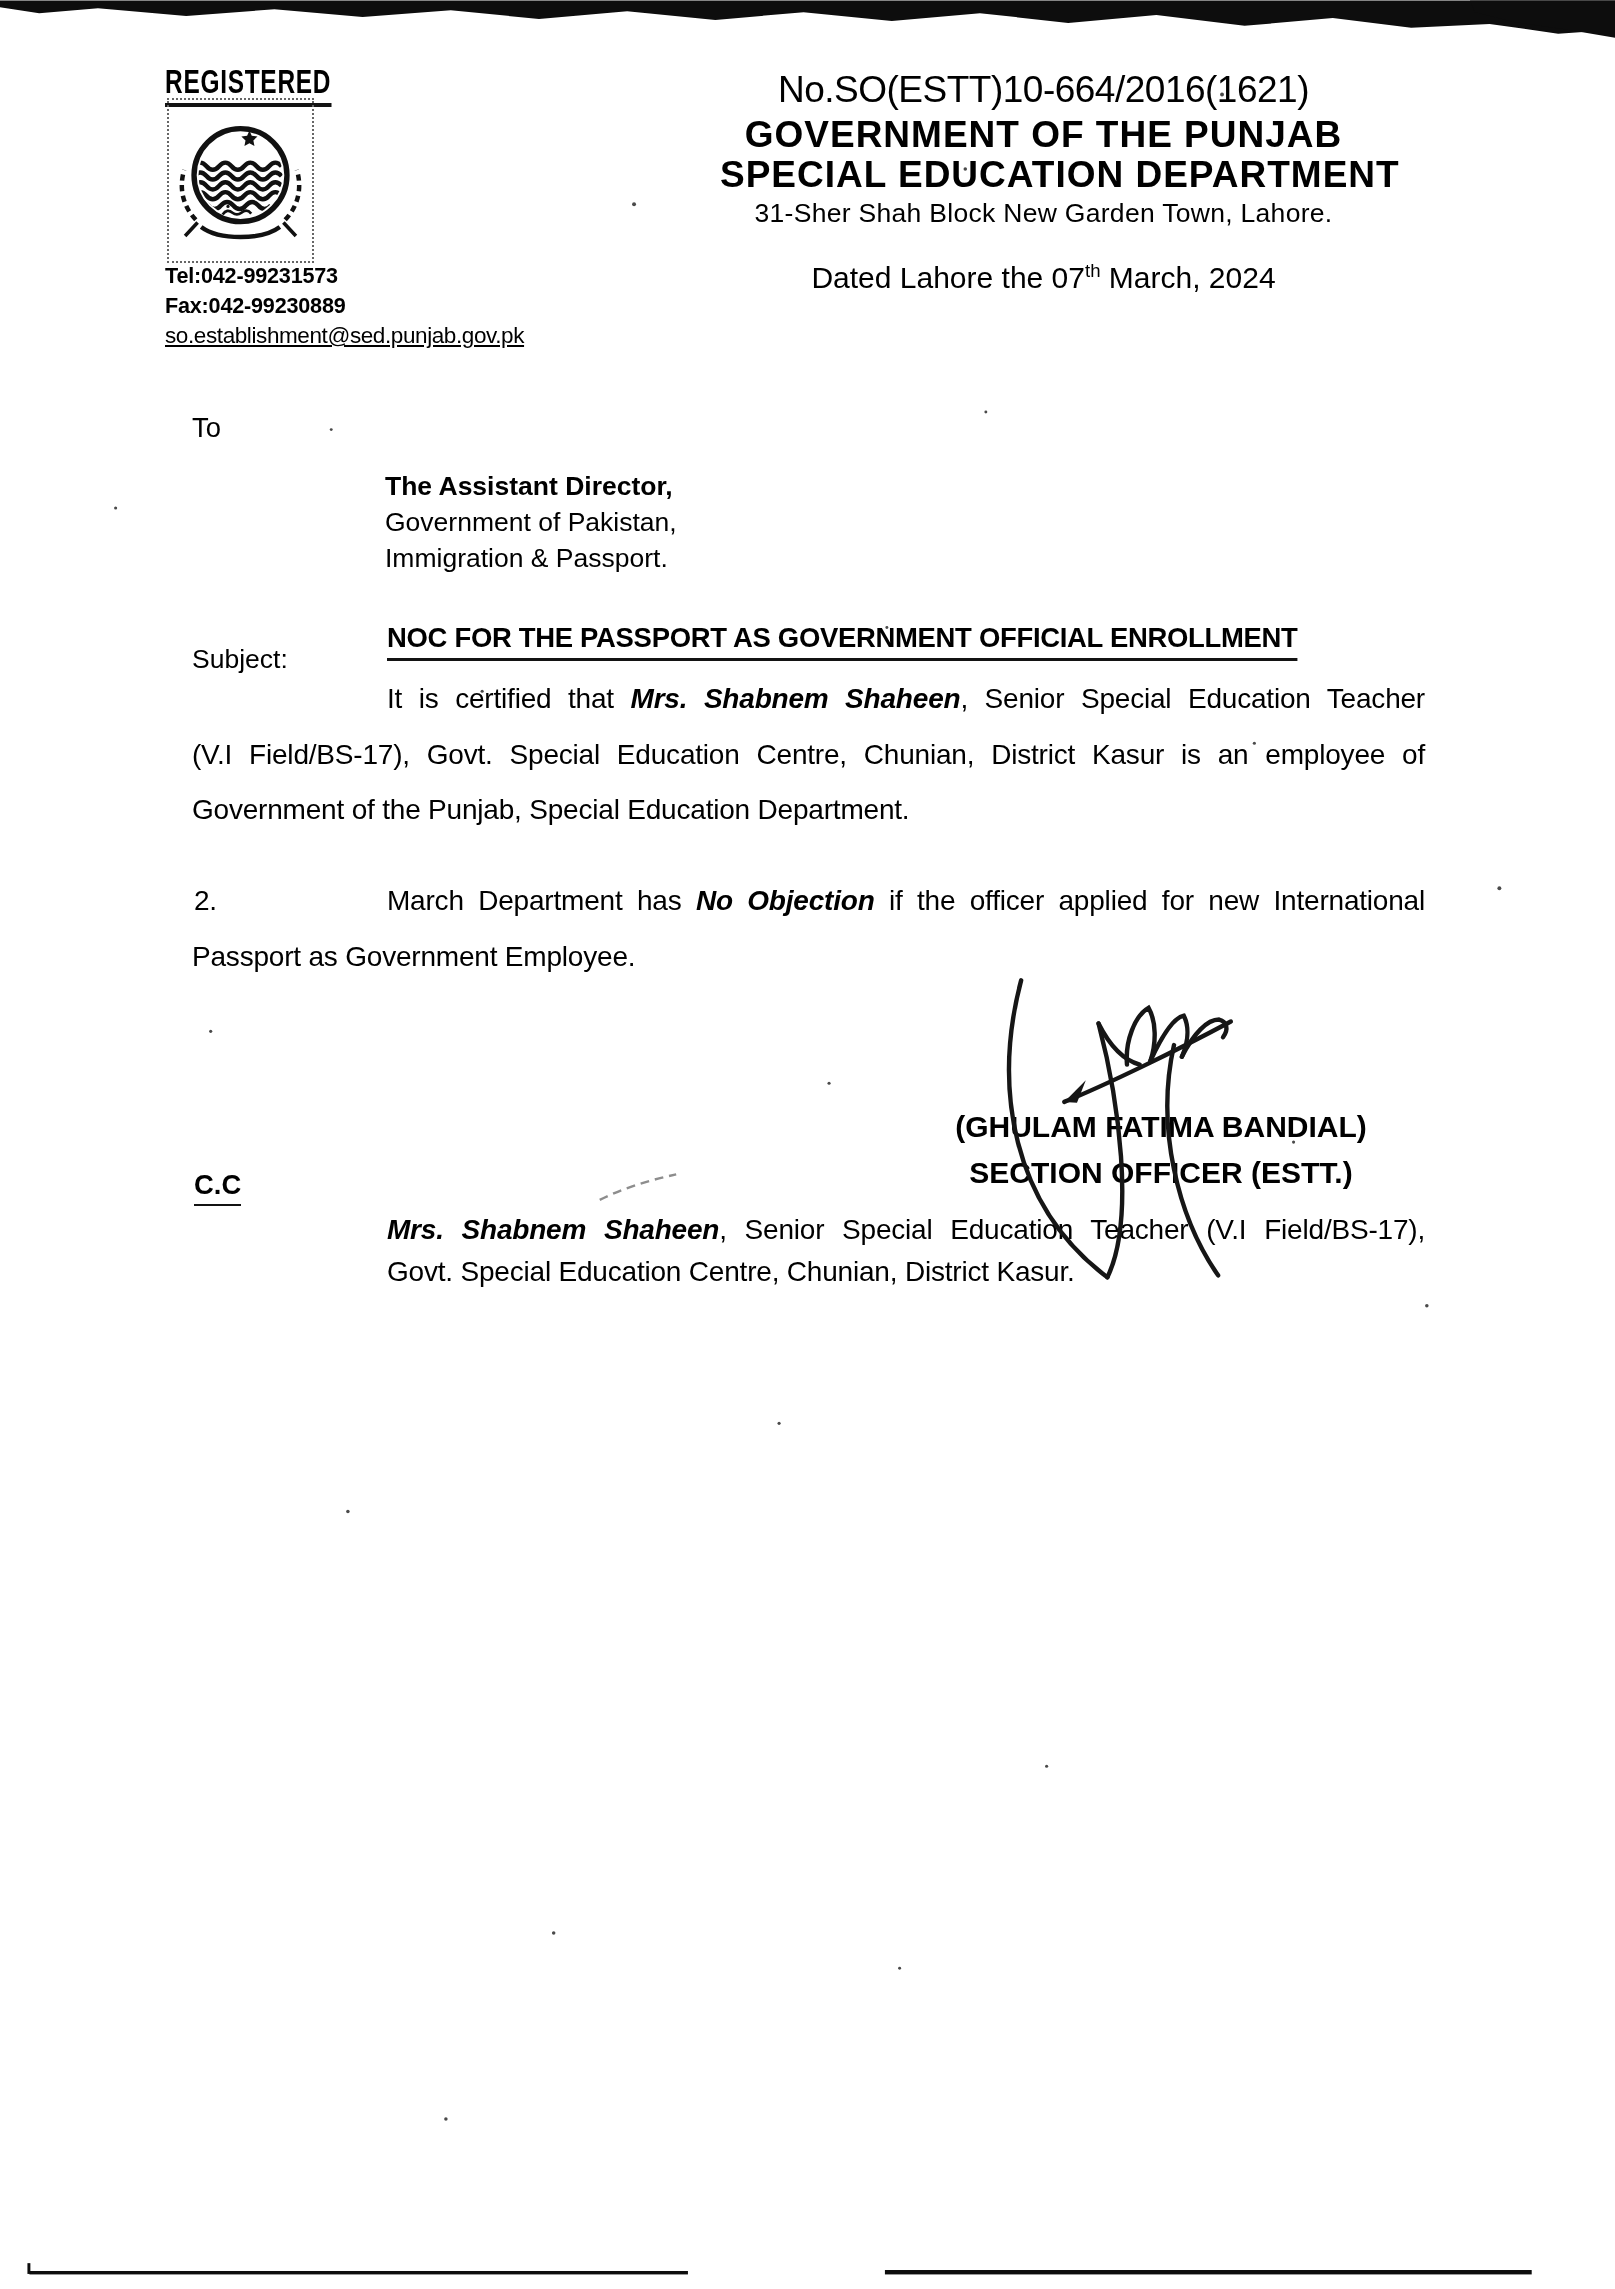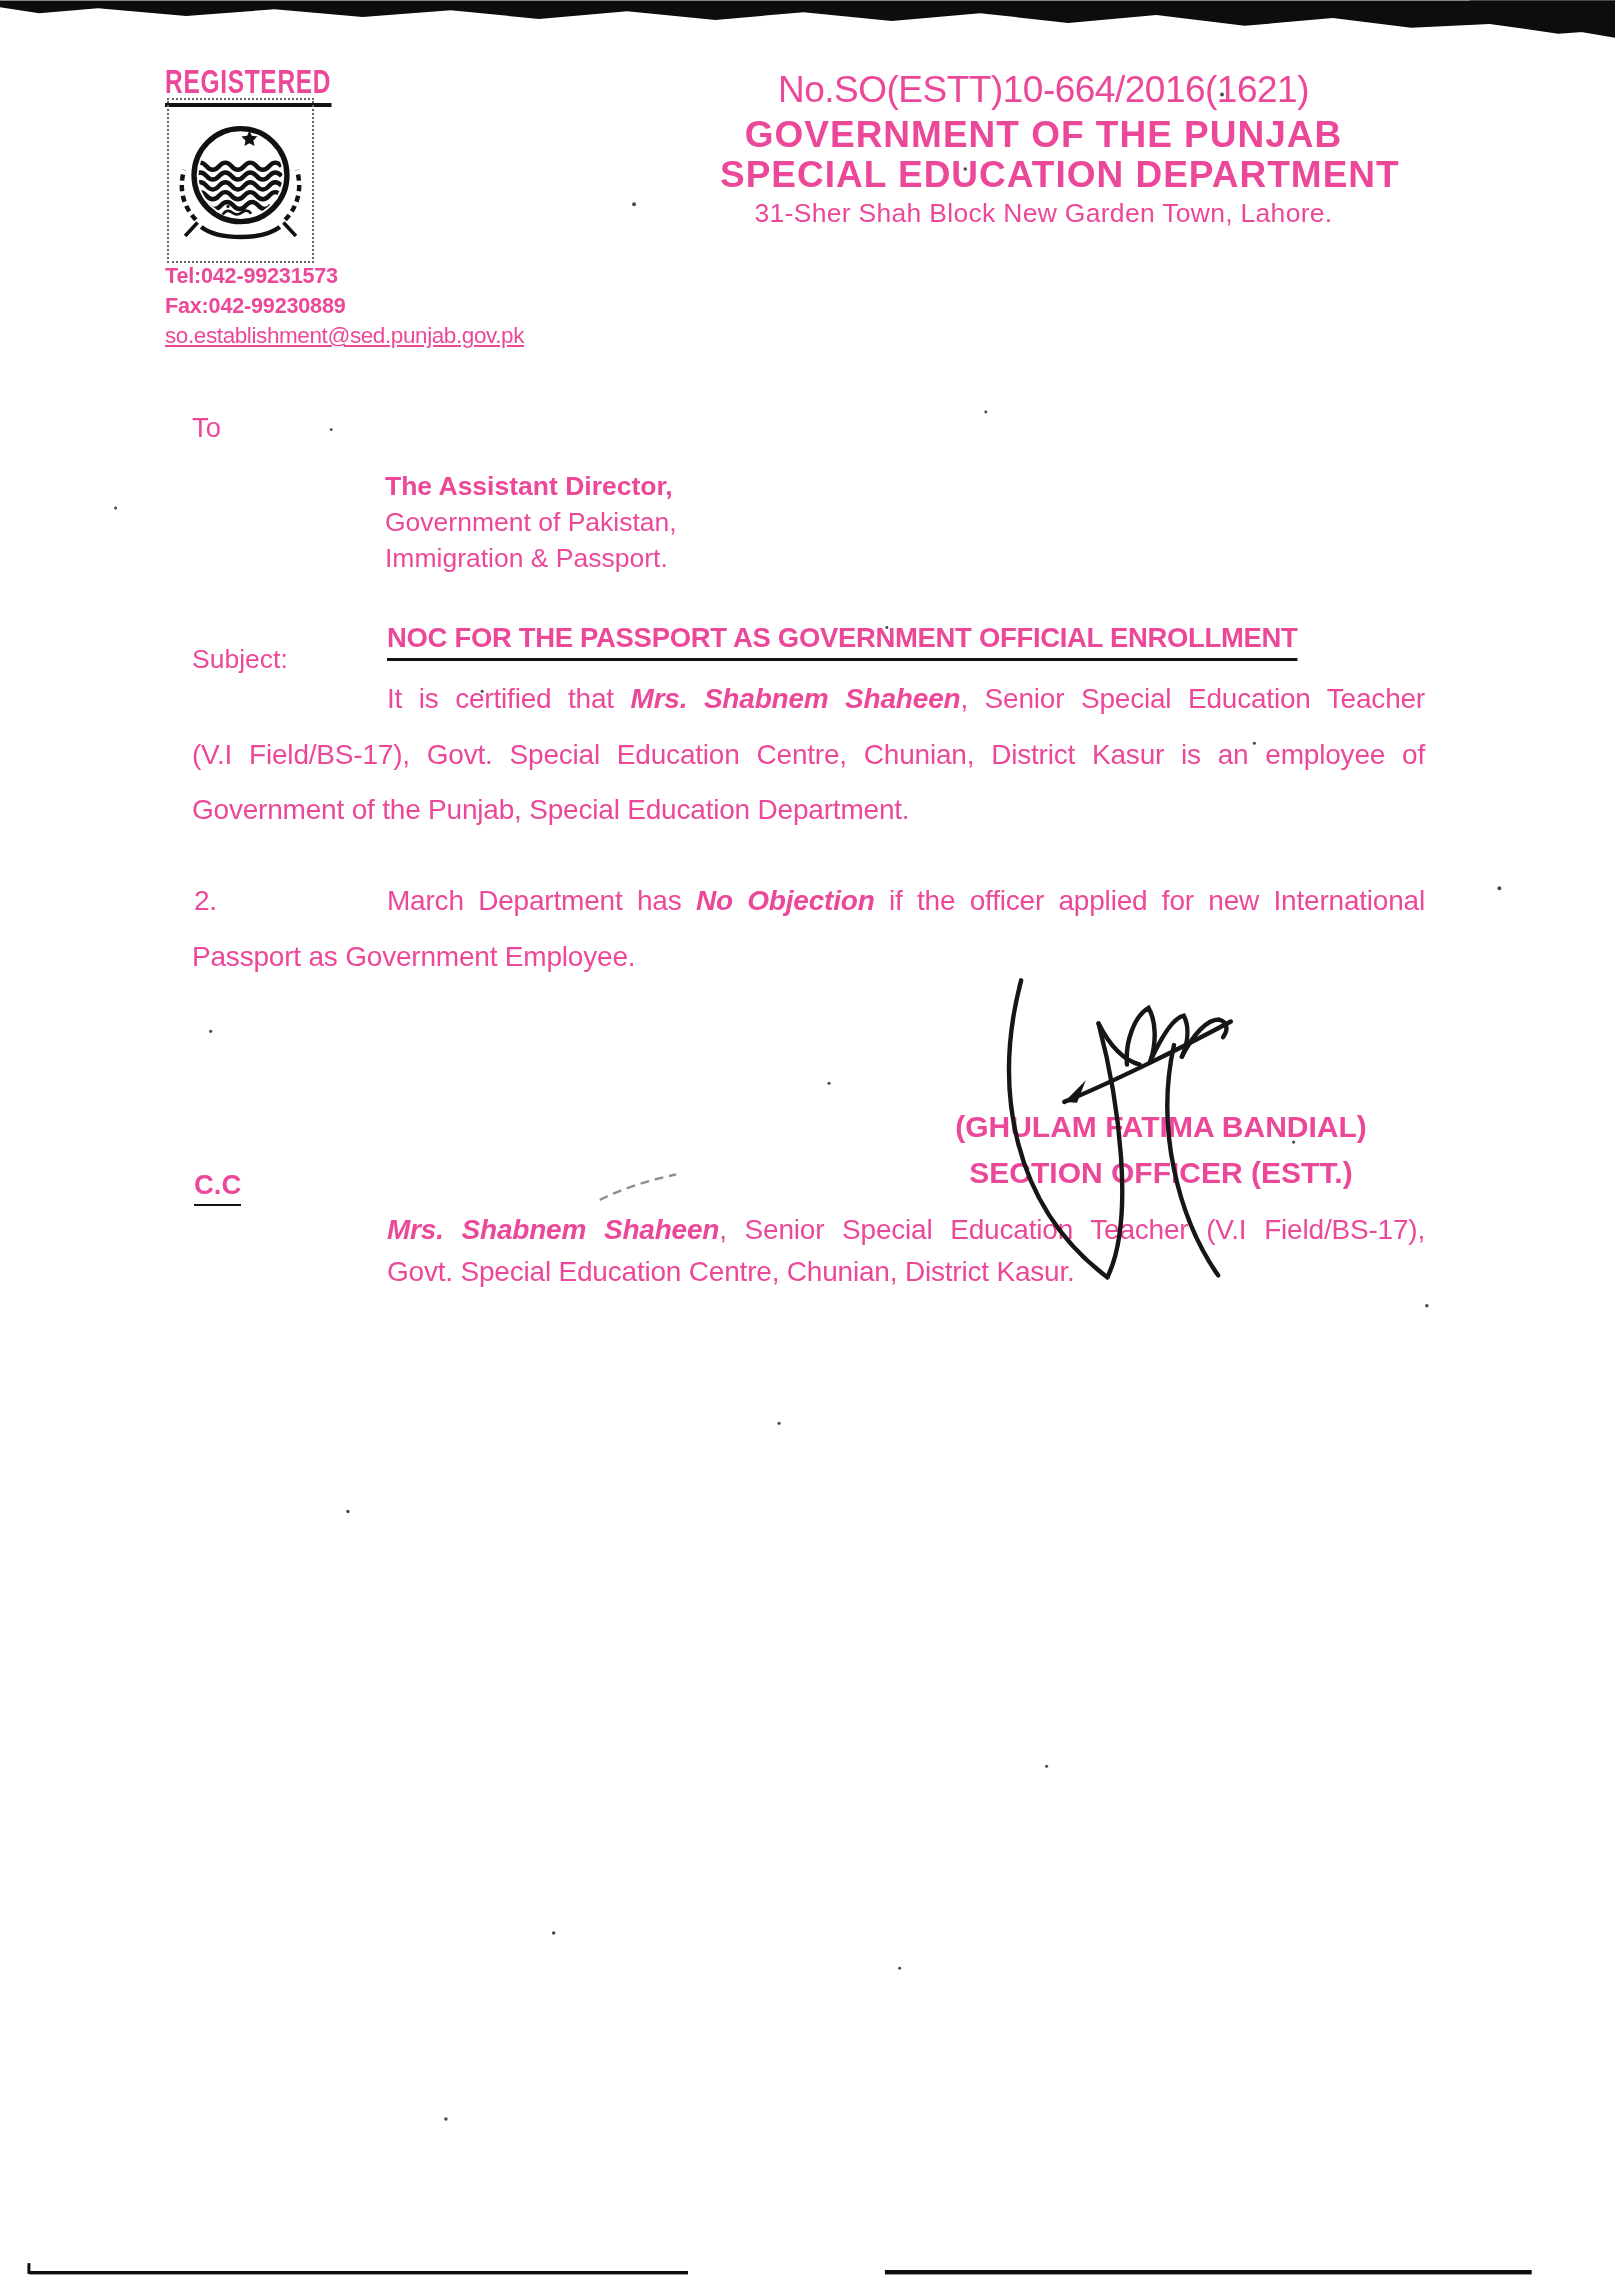--- a/index.html
+++ b/index.html
@@ -1,21 +1,21 @@
 <!DOCTYPE html>
 <html><head>
 <meta charset="utf-8">
 <style>
   html,body{margin:0;padding:0;background:#ffffff;}
   .page{
     position:relative;
     width:1615px;height:2290px;
     background:#ffffff;
     font-family:"Liberation Sans", sans-serif;
-    color:#ec4899;
+    color:#000000;
     overflow:hidden;
   }
   .abs{position:absolute;}
   
   .registered{
     left:165px;top:63px;
     font-size:33px;font-weight:bold;letter-spacing:1px;
     transform:scaleX(0.74);transform-origin:left top;
     border-bottom:4.9px solid #131313;padding-bottom:2px;
     white-space:nowrap;
@@ -119,20 +119,21 @@
     <div class="tel">Tel:042-99231573</div>
     <div class="fax">Fax:042-99230889</div>
     <div class="email">so.establishment@sed.punjab.gov.pk</div>
   </div>
 
   <div class="abs head-right">
     <div class="ref-no">No.SO(ESTT)10-664/2016(1621)</div>
     <div class="org1">GOVERNMENT OF THE PUNJAB</div>
     <div class="org2">SPECIAL EDUCATION DEPARTMENT</div>
     <div class="head-addr">31-Sher Shah Block New Garden Town, Lahore.</div>
+    <div class="date-line"><span>Dated Lahore the 07</span><sup>th</sup><span> March, 2024</span></div>
   </div>
 
   <div class="abs to-label">To</div>
   <div class="abs addressee">
     <div class="bold">The Assistant Director,</div>
     <div>Government of Pakistan,</div>
     <div>Immigration &amp; Passport.</div>
   </div>
 
   <div class="abs subject-label">Subject:</div>

